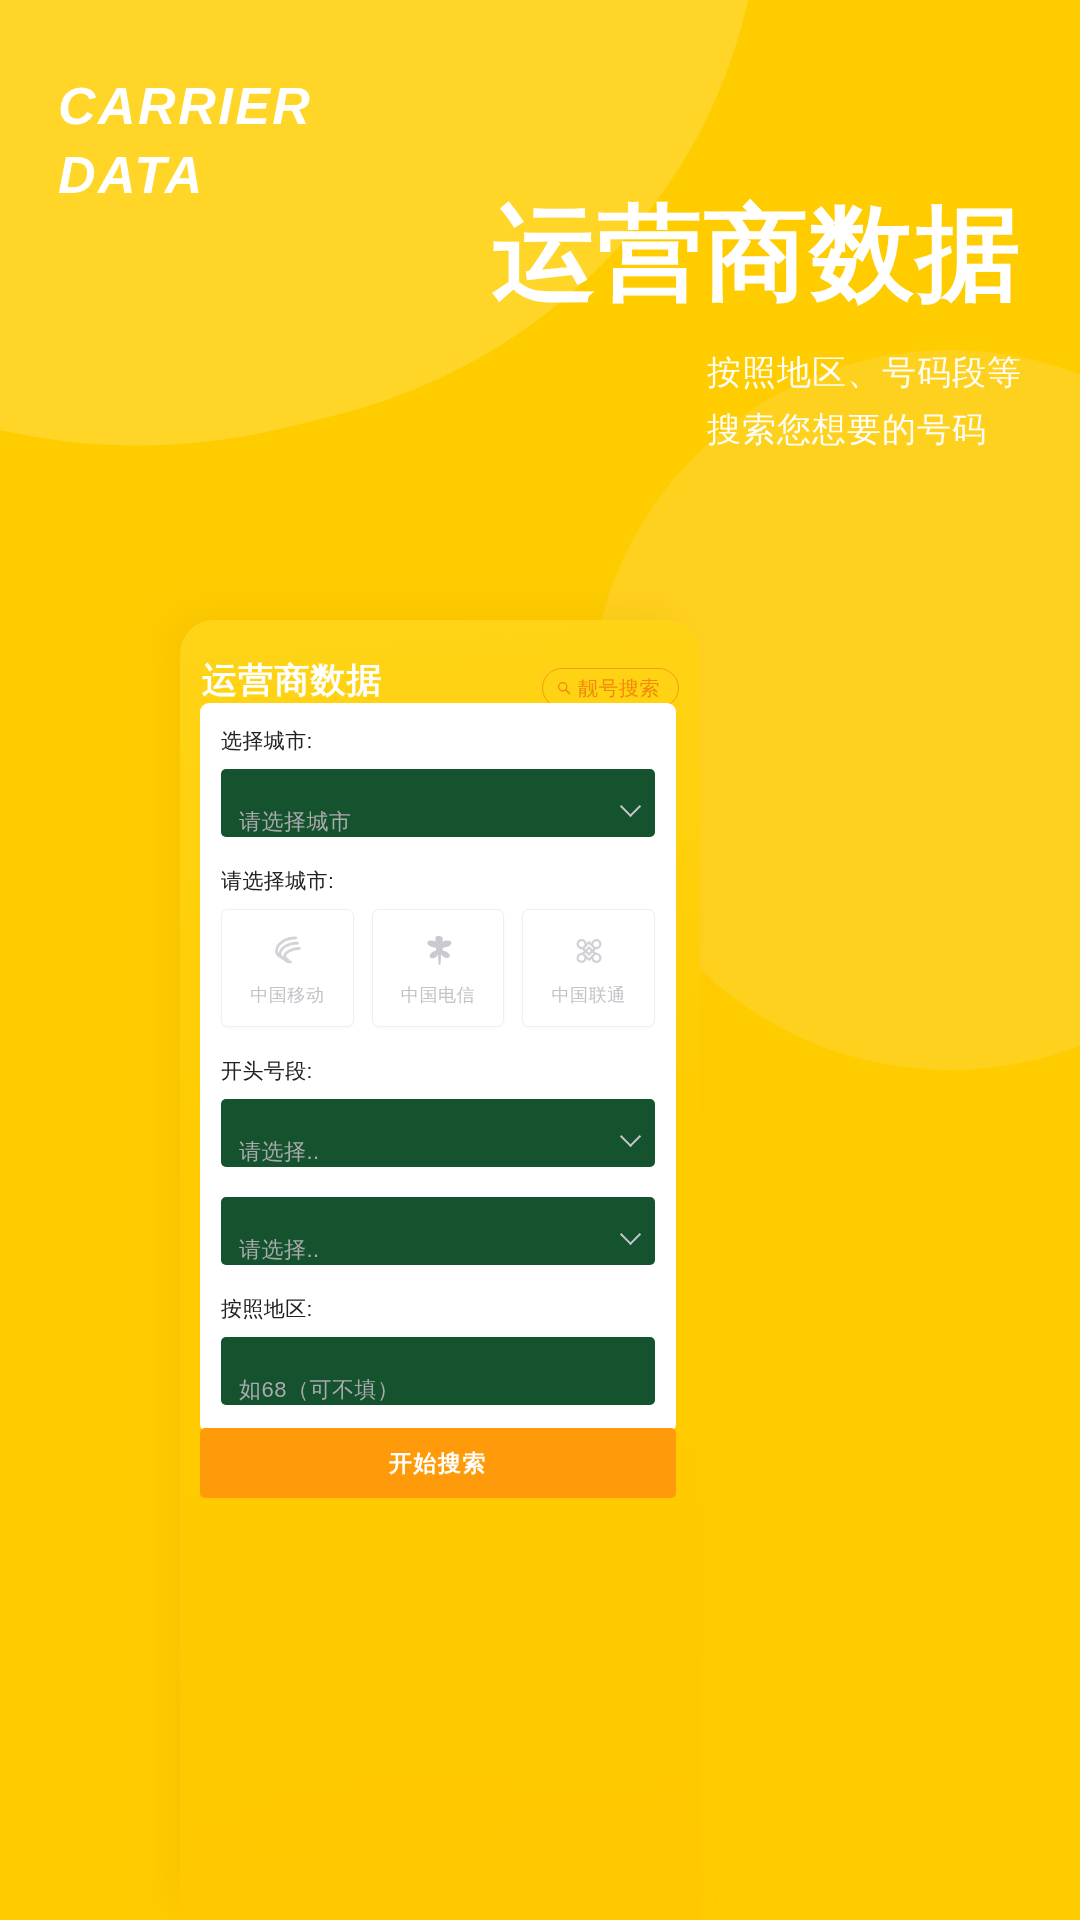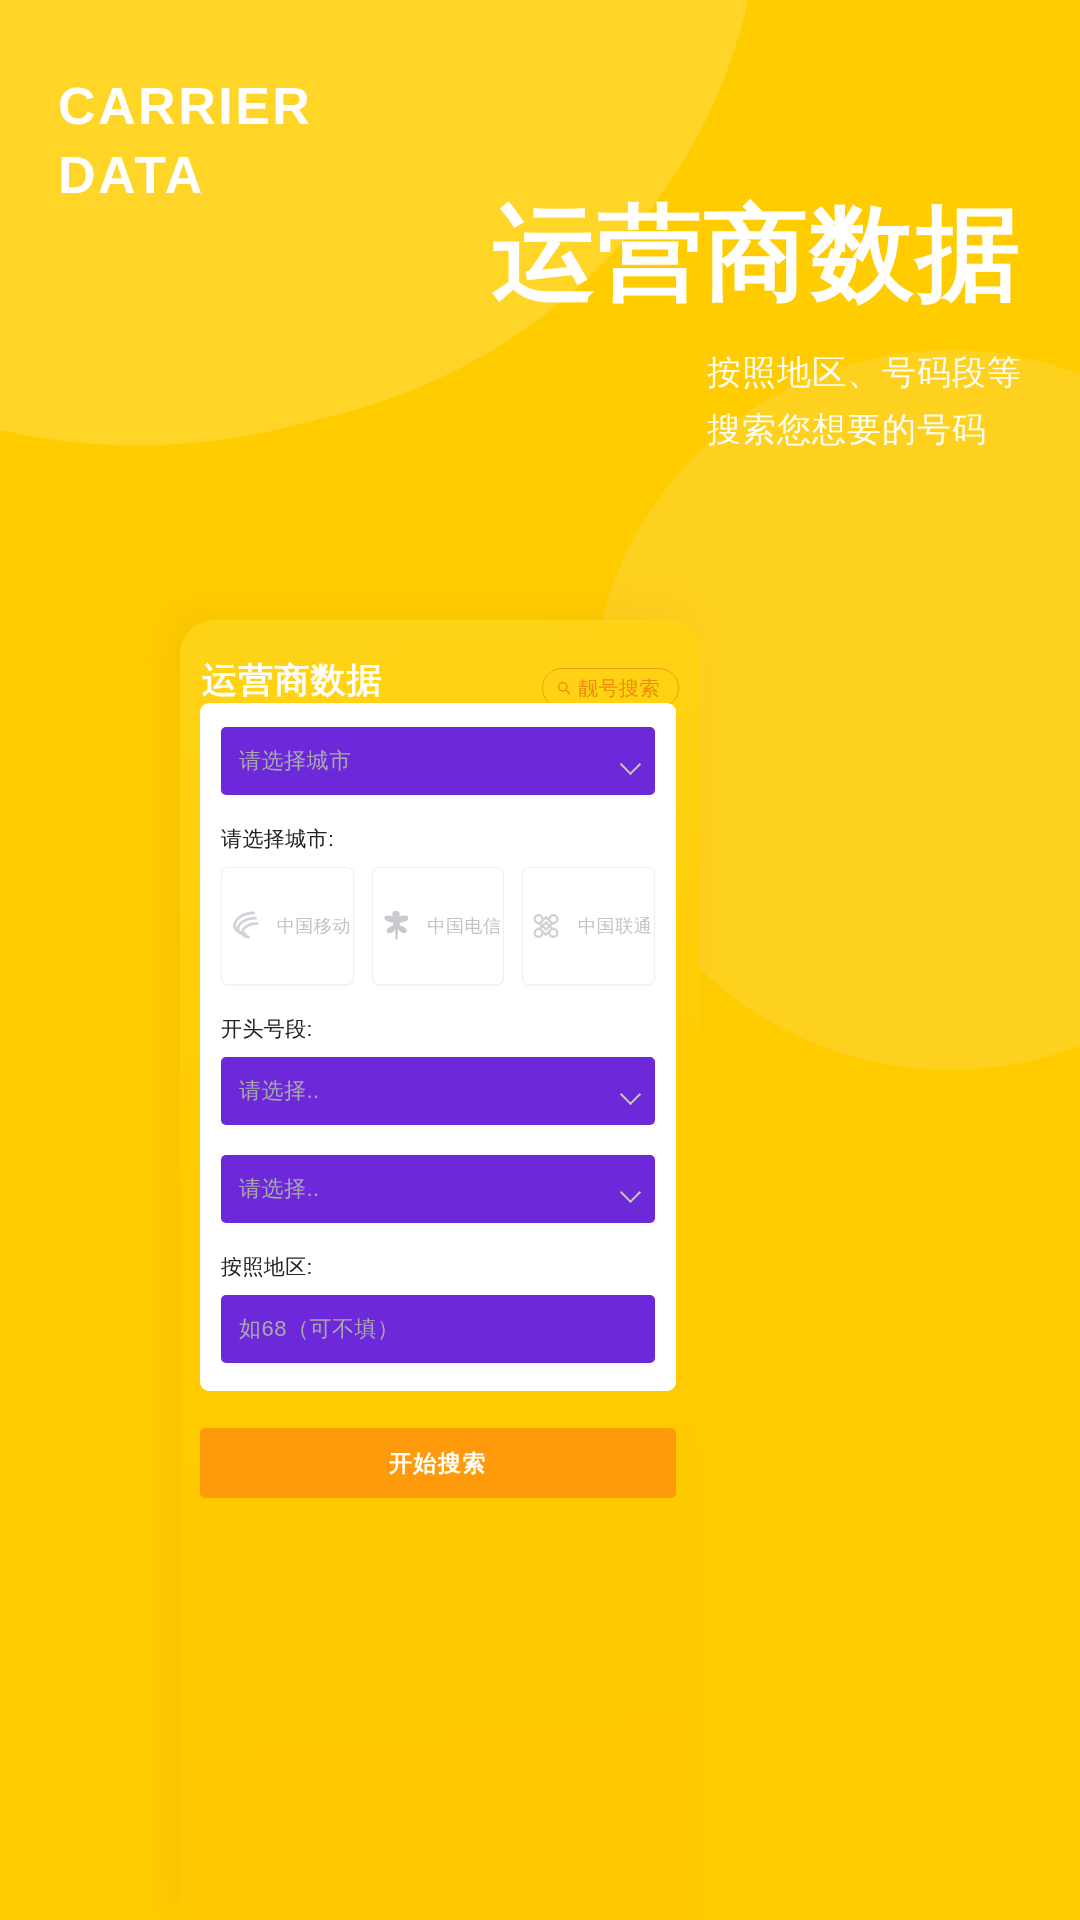--- a/index.html
+++ b/index.html
@@ -63,20 +63,21 @@
   .eyebrow {
     position: absolute;
     left: 58px;
     top: 72px;
     color: #FFFFFF;
     font-size: 52px;
     font-weight: 700;
     line-height: 1.32;
     letter-spacing: 2.5px;
     width: 400px;
+    font-style: italic;
   }
   .eyebrow span { display: block; }
 
   .hero-title {
     position: absolute;
     right: 58px;
     top: 196px;
     color: #FFFFFF;
     font-size: 104px;
     font-weight: 700;
@@ -174,24 +175,24 @@
   .f-label {
     color: #222222;
     font-size: 21px;
     font-weight: 400;
     letter-spacing: 0.4px;
     margin-bottom: 14px;
   }
   .select-box {
     position: relative;
     height: 68px;
-    background: #6d28d9;
+    background: #14532d;
     border-radius: 5px;
     display: flex;
-    align-items: center;
+    align-items: flex-end;
     padding: 0 18px;
     cursor: pointer;
   }
   .select-box .ph {
     color: #A9A9AE;
     font-size: 22px;
     letter-spacing: 0.5px;
   }
   .chev {
     position: absolute;
@@ -213,21 +214,21 @@
     gap: 18px;
   }
   .carrier-card {
     flex: 1 1 0;
     height: 118px;
     border: 1px solid #EFEFF2;
     border-radius: 7px;
     background: #FFFFFF;
     box-shadow: 0 1px 3px rgba(0,0,0,0.035);
     display: flex;
-    flex-direction: row;
+    flex-direction: column;
     align-items: center;
     justify-content: center;
     gap: 11px;
     cursor: pointer;
   }
   .carrier-logo {
     width: 42px; height: 42px;
     display: block;
   }
   .carrier-name {
@@ -288,20 +289,21 @@
         <circle cx="6.6" cy="6.6" r="4.7" fill="none" stroke="#F08A09" stroke-width="1.5"></circle>
         <line x1="10.2" y1="10.2" x2="14.4" y2="14.4" stroke="#F08A09" stroke-width="1.7" stroke-linecap="round"></line>
       </svg>
       <span class="lbl">靓号搜索</span>
     </div>
   </div>
 
   <div id="form-card">
 
     <div class="field">
+      <div class="f-label">选择城市:</div>
       <div class="select-box">
         <span class="ph">请选择城市</span>
         <span class="chev"></span>
       </div>
     </div>
 
     <div class="field-spacer"></div>
 
     <div class="field">
       <div class="f-label">请选择城市:</div>

